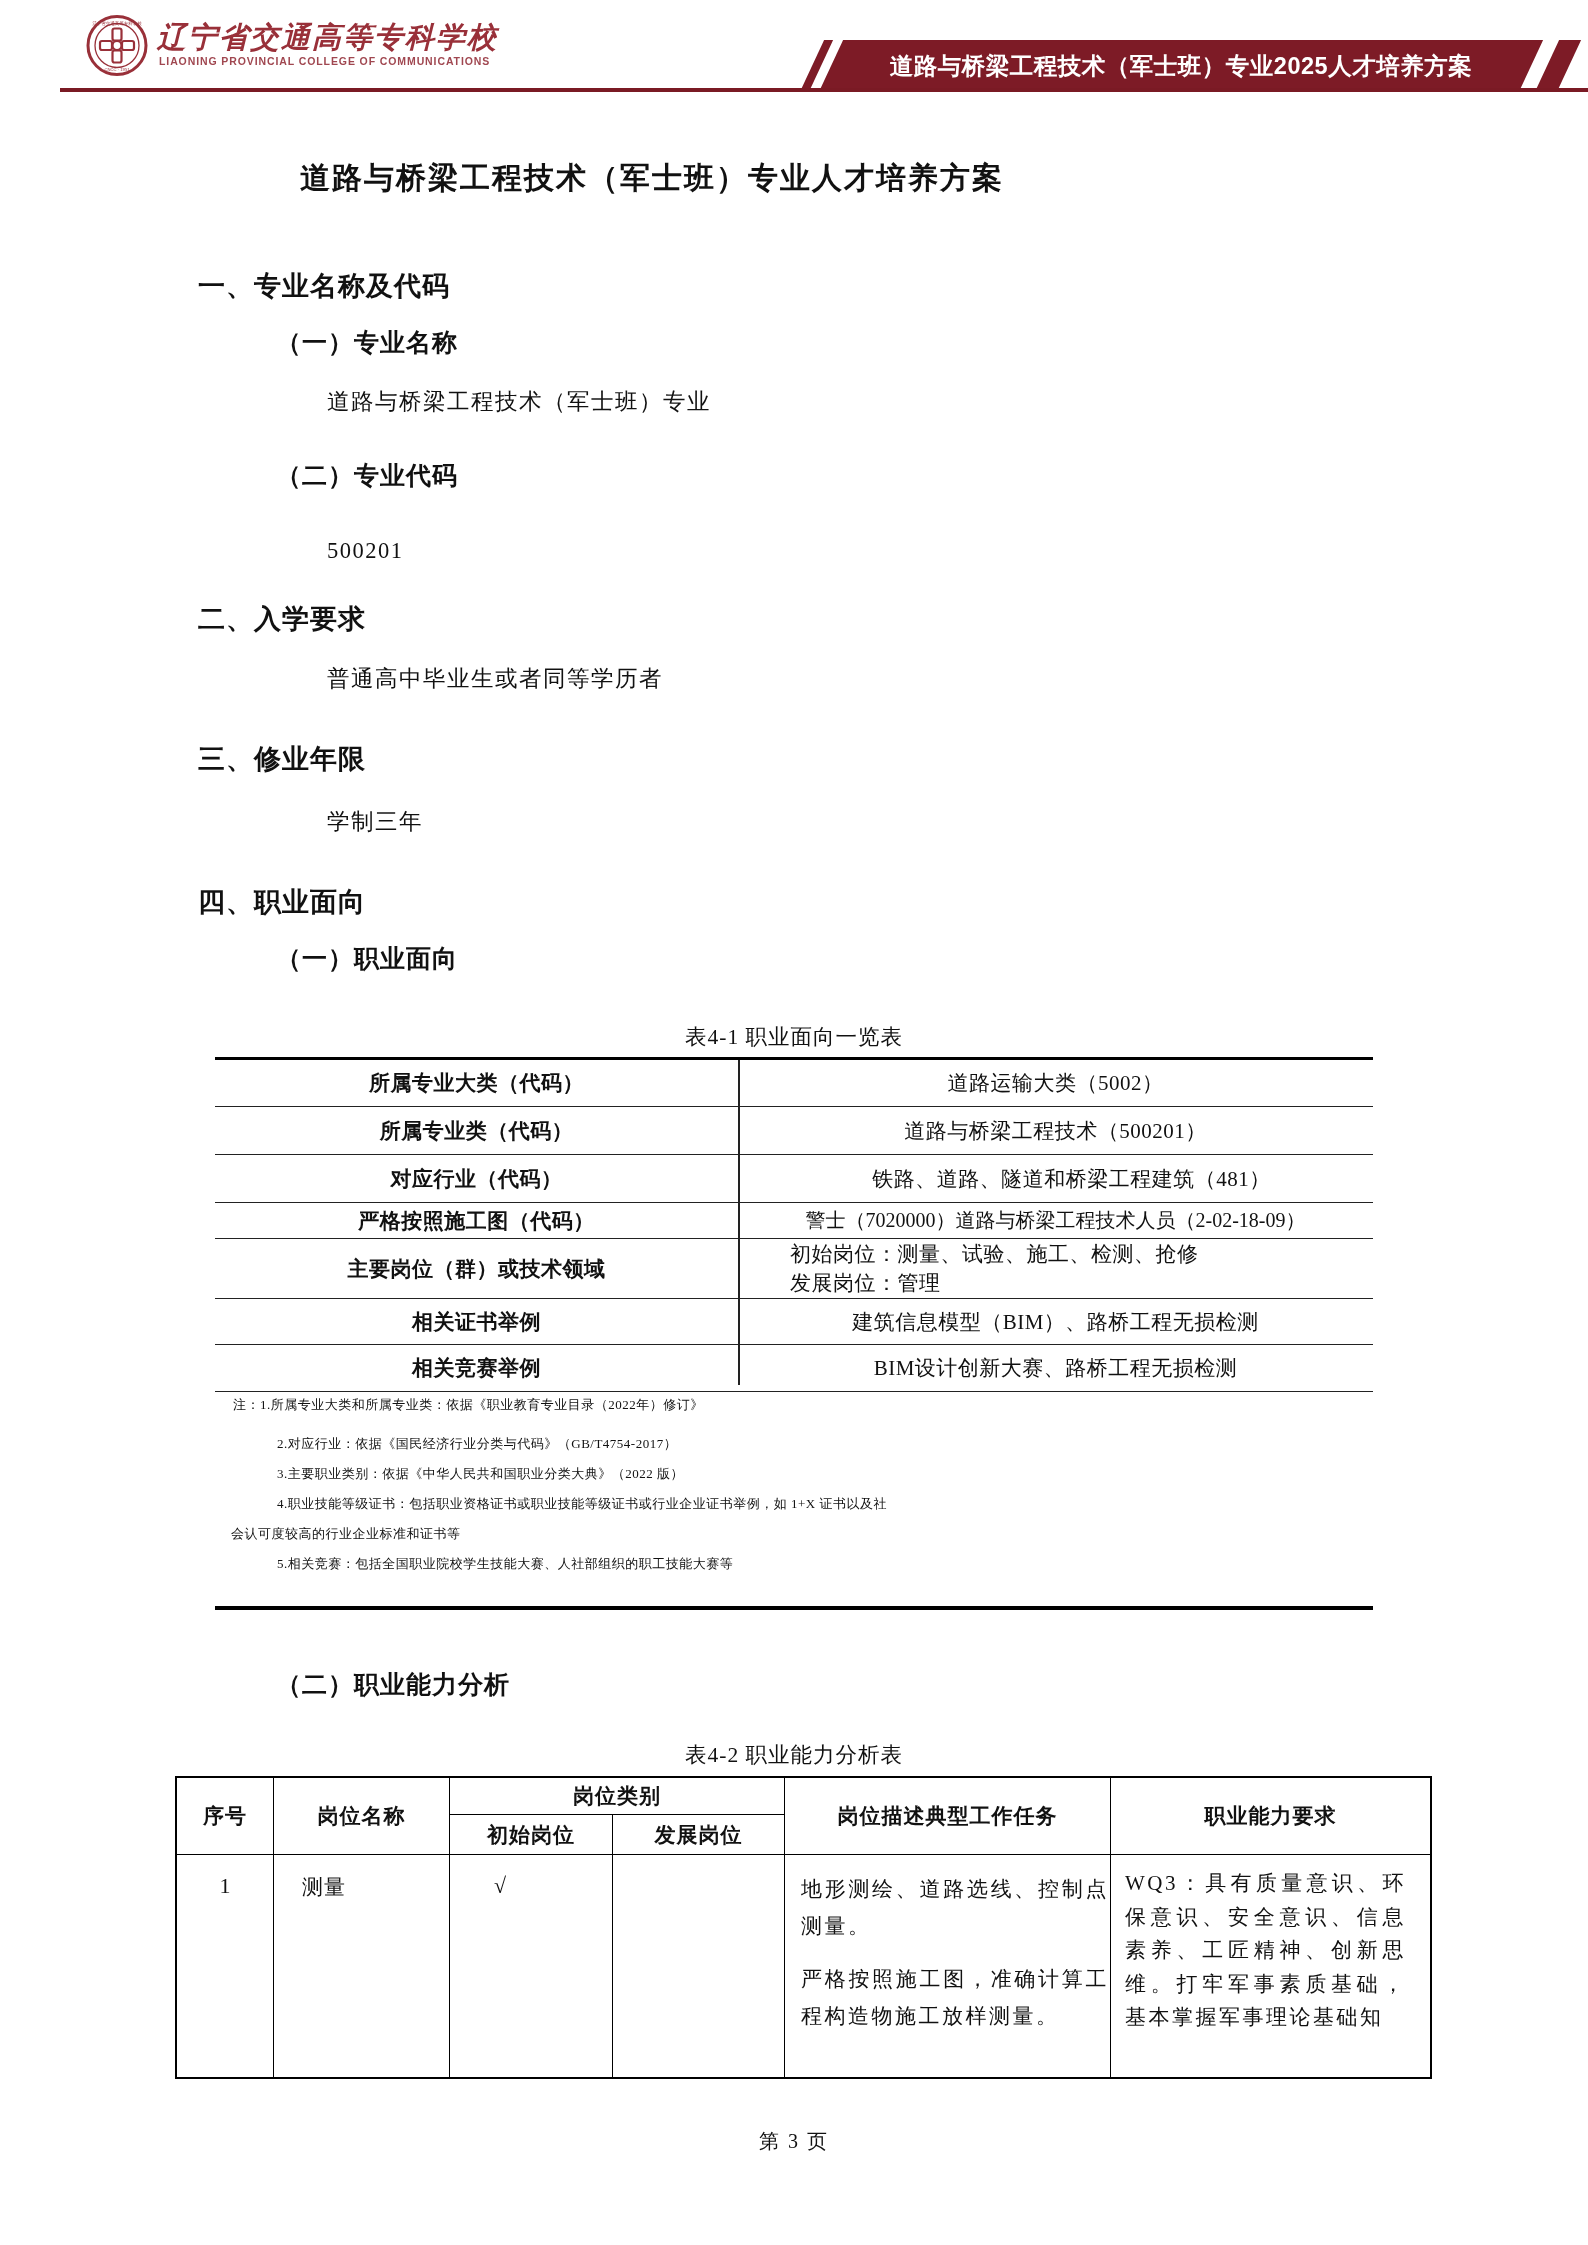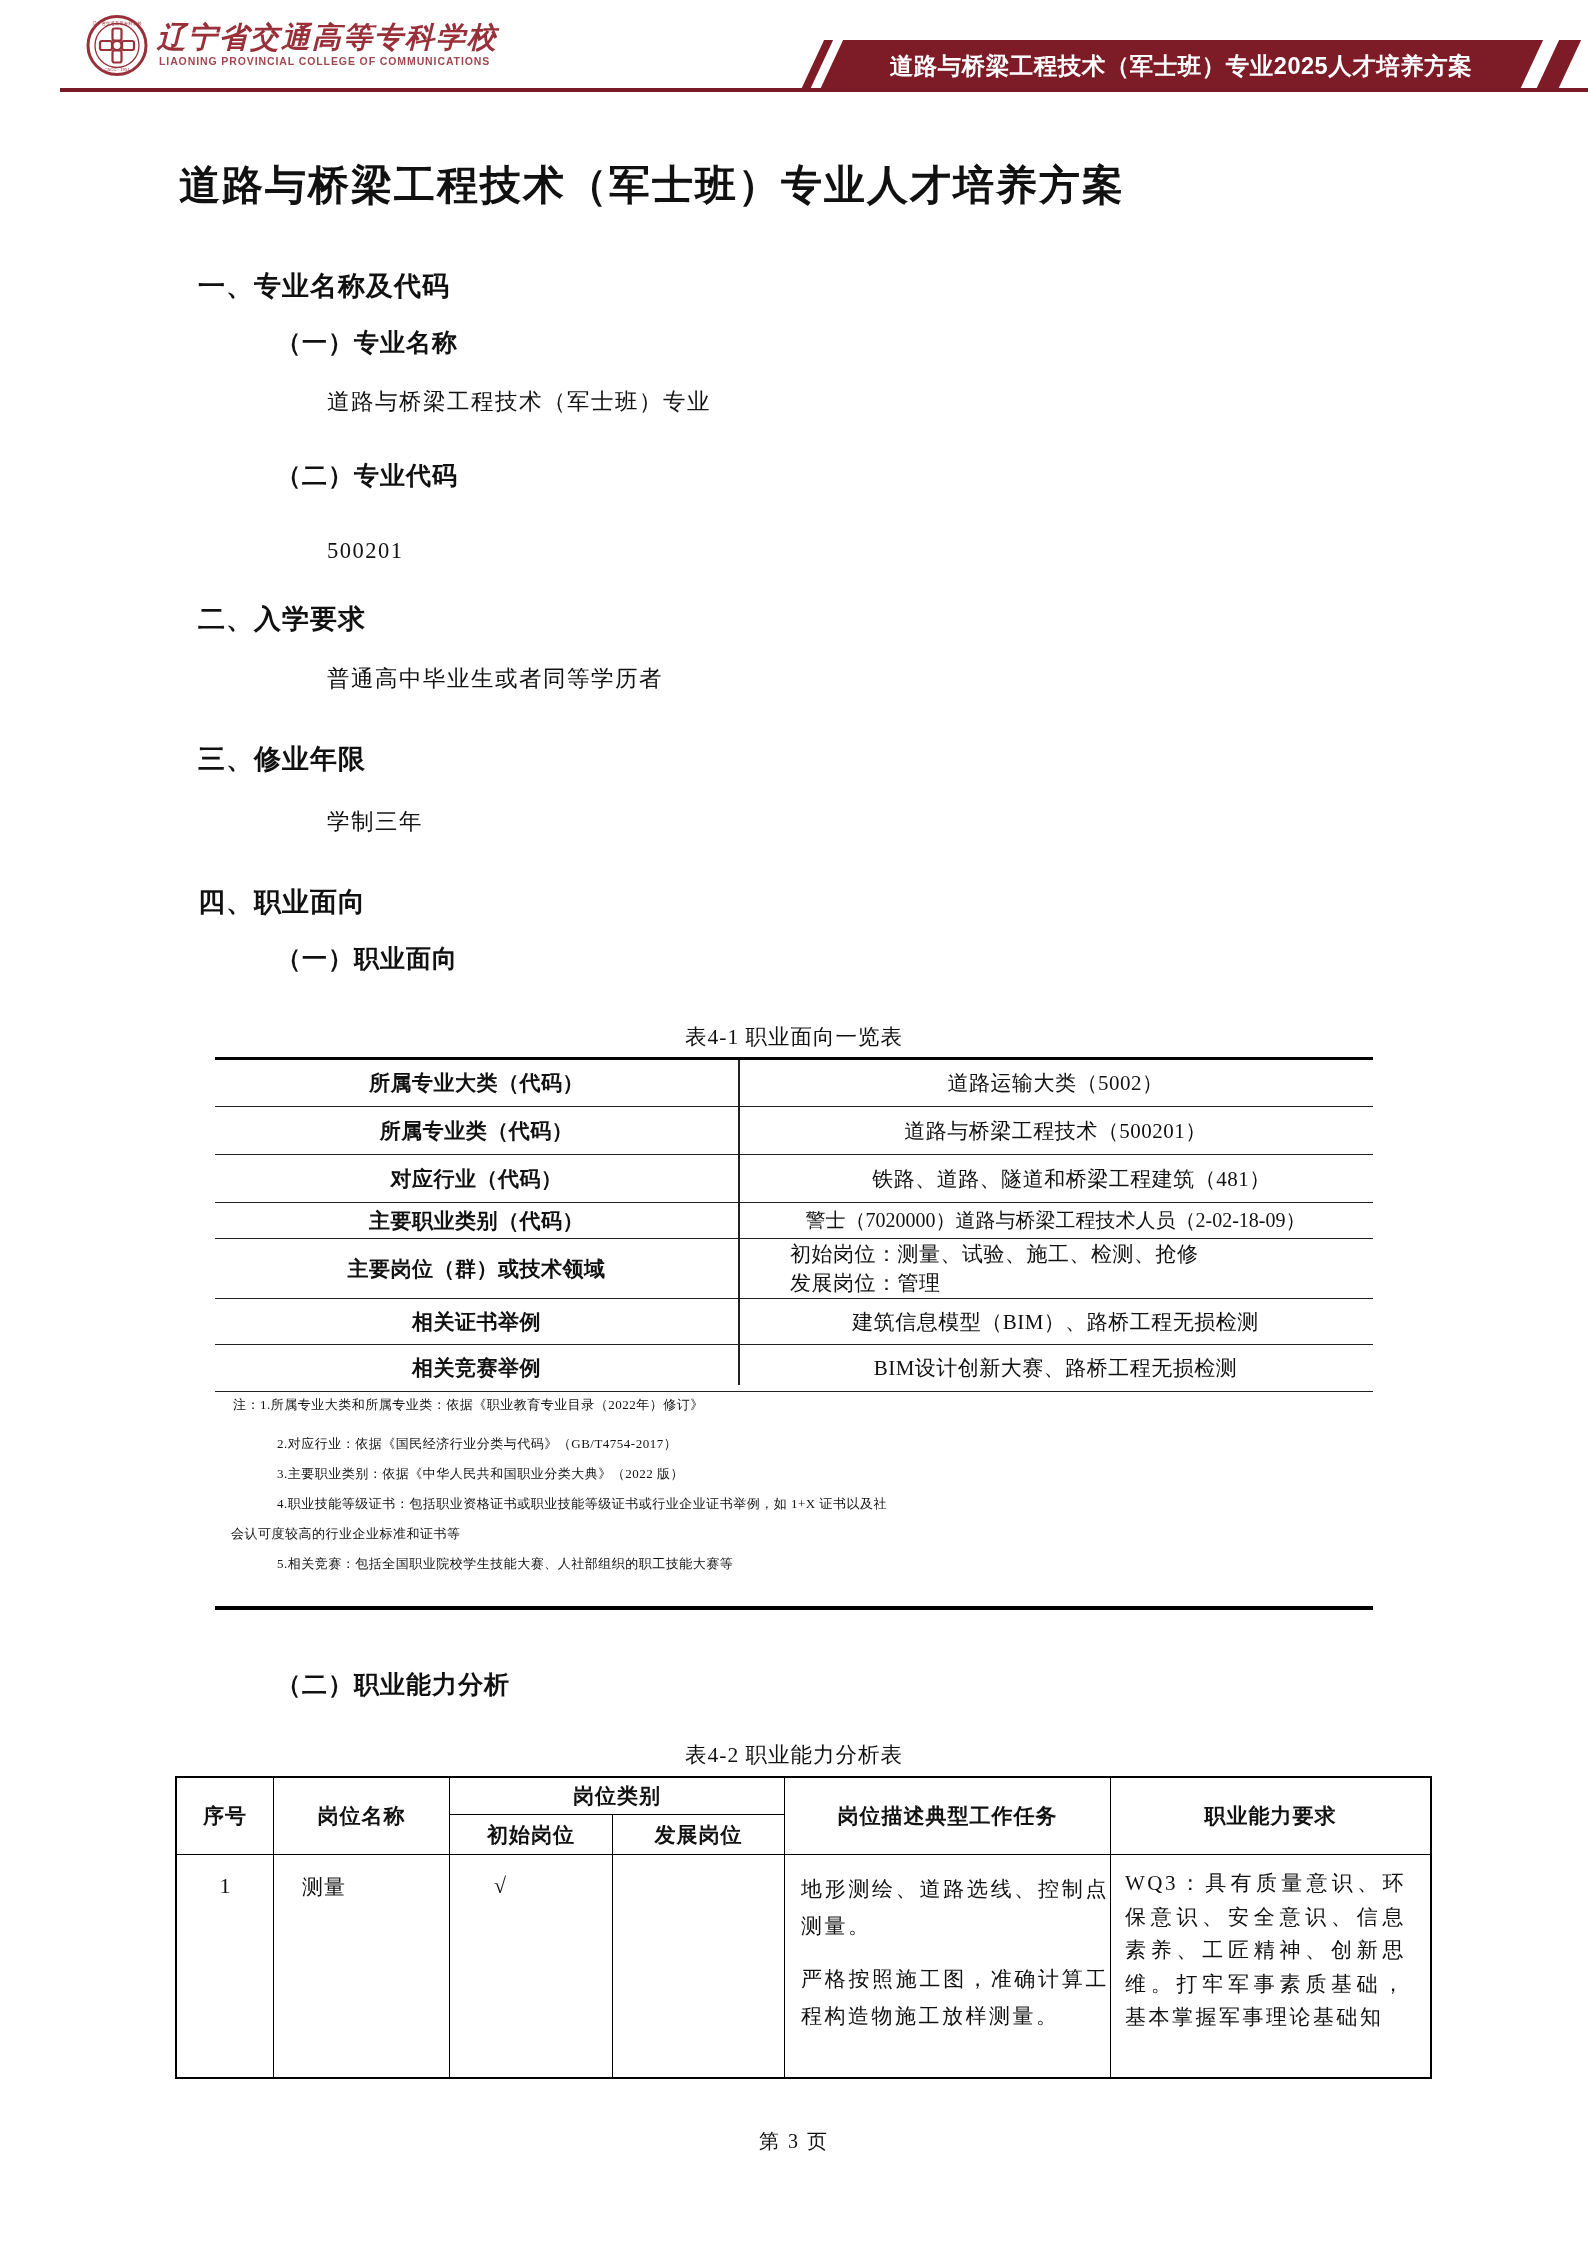--- a/index.html
+++ b/index.html
@@ -44,21 +44,21 @@
     display:flex;align-items:center;justify-content:center;
     font-family:"Liberation Sans","DejaVu Sans",sans-serif;
     font-weight:bold;font-size:23.5px;color:#ffffff;letter-spacing:0.5px;
     white-space:nowrap;
   }
 
   
   .doc-title{
     position:absolute;left:0;top:158px;width:1304px;text-align:center;
     font-family:"Liberation Sans","DejaVu Sans",sans-serif;
-    font-weight:bold;font-size:41px;letter-spacing:2px;
+    font-weight:bold;font-size:30px;letter-spacing:2px;
   }
   .h1{
     position:absolute;left:198px;
     font-family:"Liberation Sans","DejaVu Sans",sans-serif;
     font-weight:bold;font-size:27px;letter-spacing:1px;white-space:nowrap;
   }
   .h2{
     position:absolute;left:276px;
     font-family:"Liberation Sans","DejaVu Sans",sans-serif;
     font-weight:bold;font-size:25px;letter-spacing:1px;white-space:nowrap;
@@ -201,21 +201,21 @@
   </div>
   <div class="t1-row" style="height:47px;">
     <div class="t1-label">所属专业类（代码）</div>
     <div class="t1-value">道路与桥梁工程技术（500201）</div>
   </div>
   <div class="t1-row" style="height:47px;gap:32px;">
     <div class="t1-label">对应行业（代码）</div>
     <div class="t1-value">铁路、道路、隧道和桥梁工程建筑（481）</div>
   </div>
   <div class="t1-row" style="height:35px;">
-    <div class="t1-label">主要职业类别（代码）</div>
+    <div class="t1-label">严格按照施工图（代码）</div>
     <div class="t1-value tight">警士（7020000）道路与桥梁工程技术人员（2-02-18-09）</div>
   </div>
   <div class="t1-row" style="height:59px;">
     <div class="t1-label">主要岗位（群）或技术领域</div>
     <div class="t1-value left">
       <div class="t1-line">初始岗位：测量、试验、施工、检测、抢修</div>
       <div class="t1-line">发展岗位：管理</div>
     </div>
   </div>
   <div class="t1-row" style="height:45px;">

